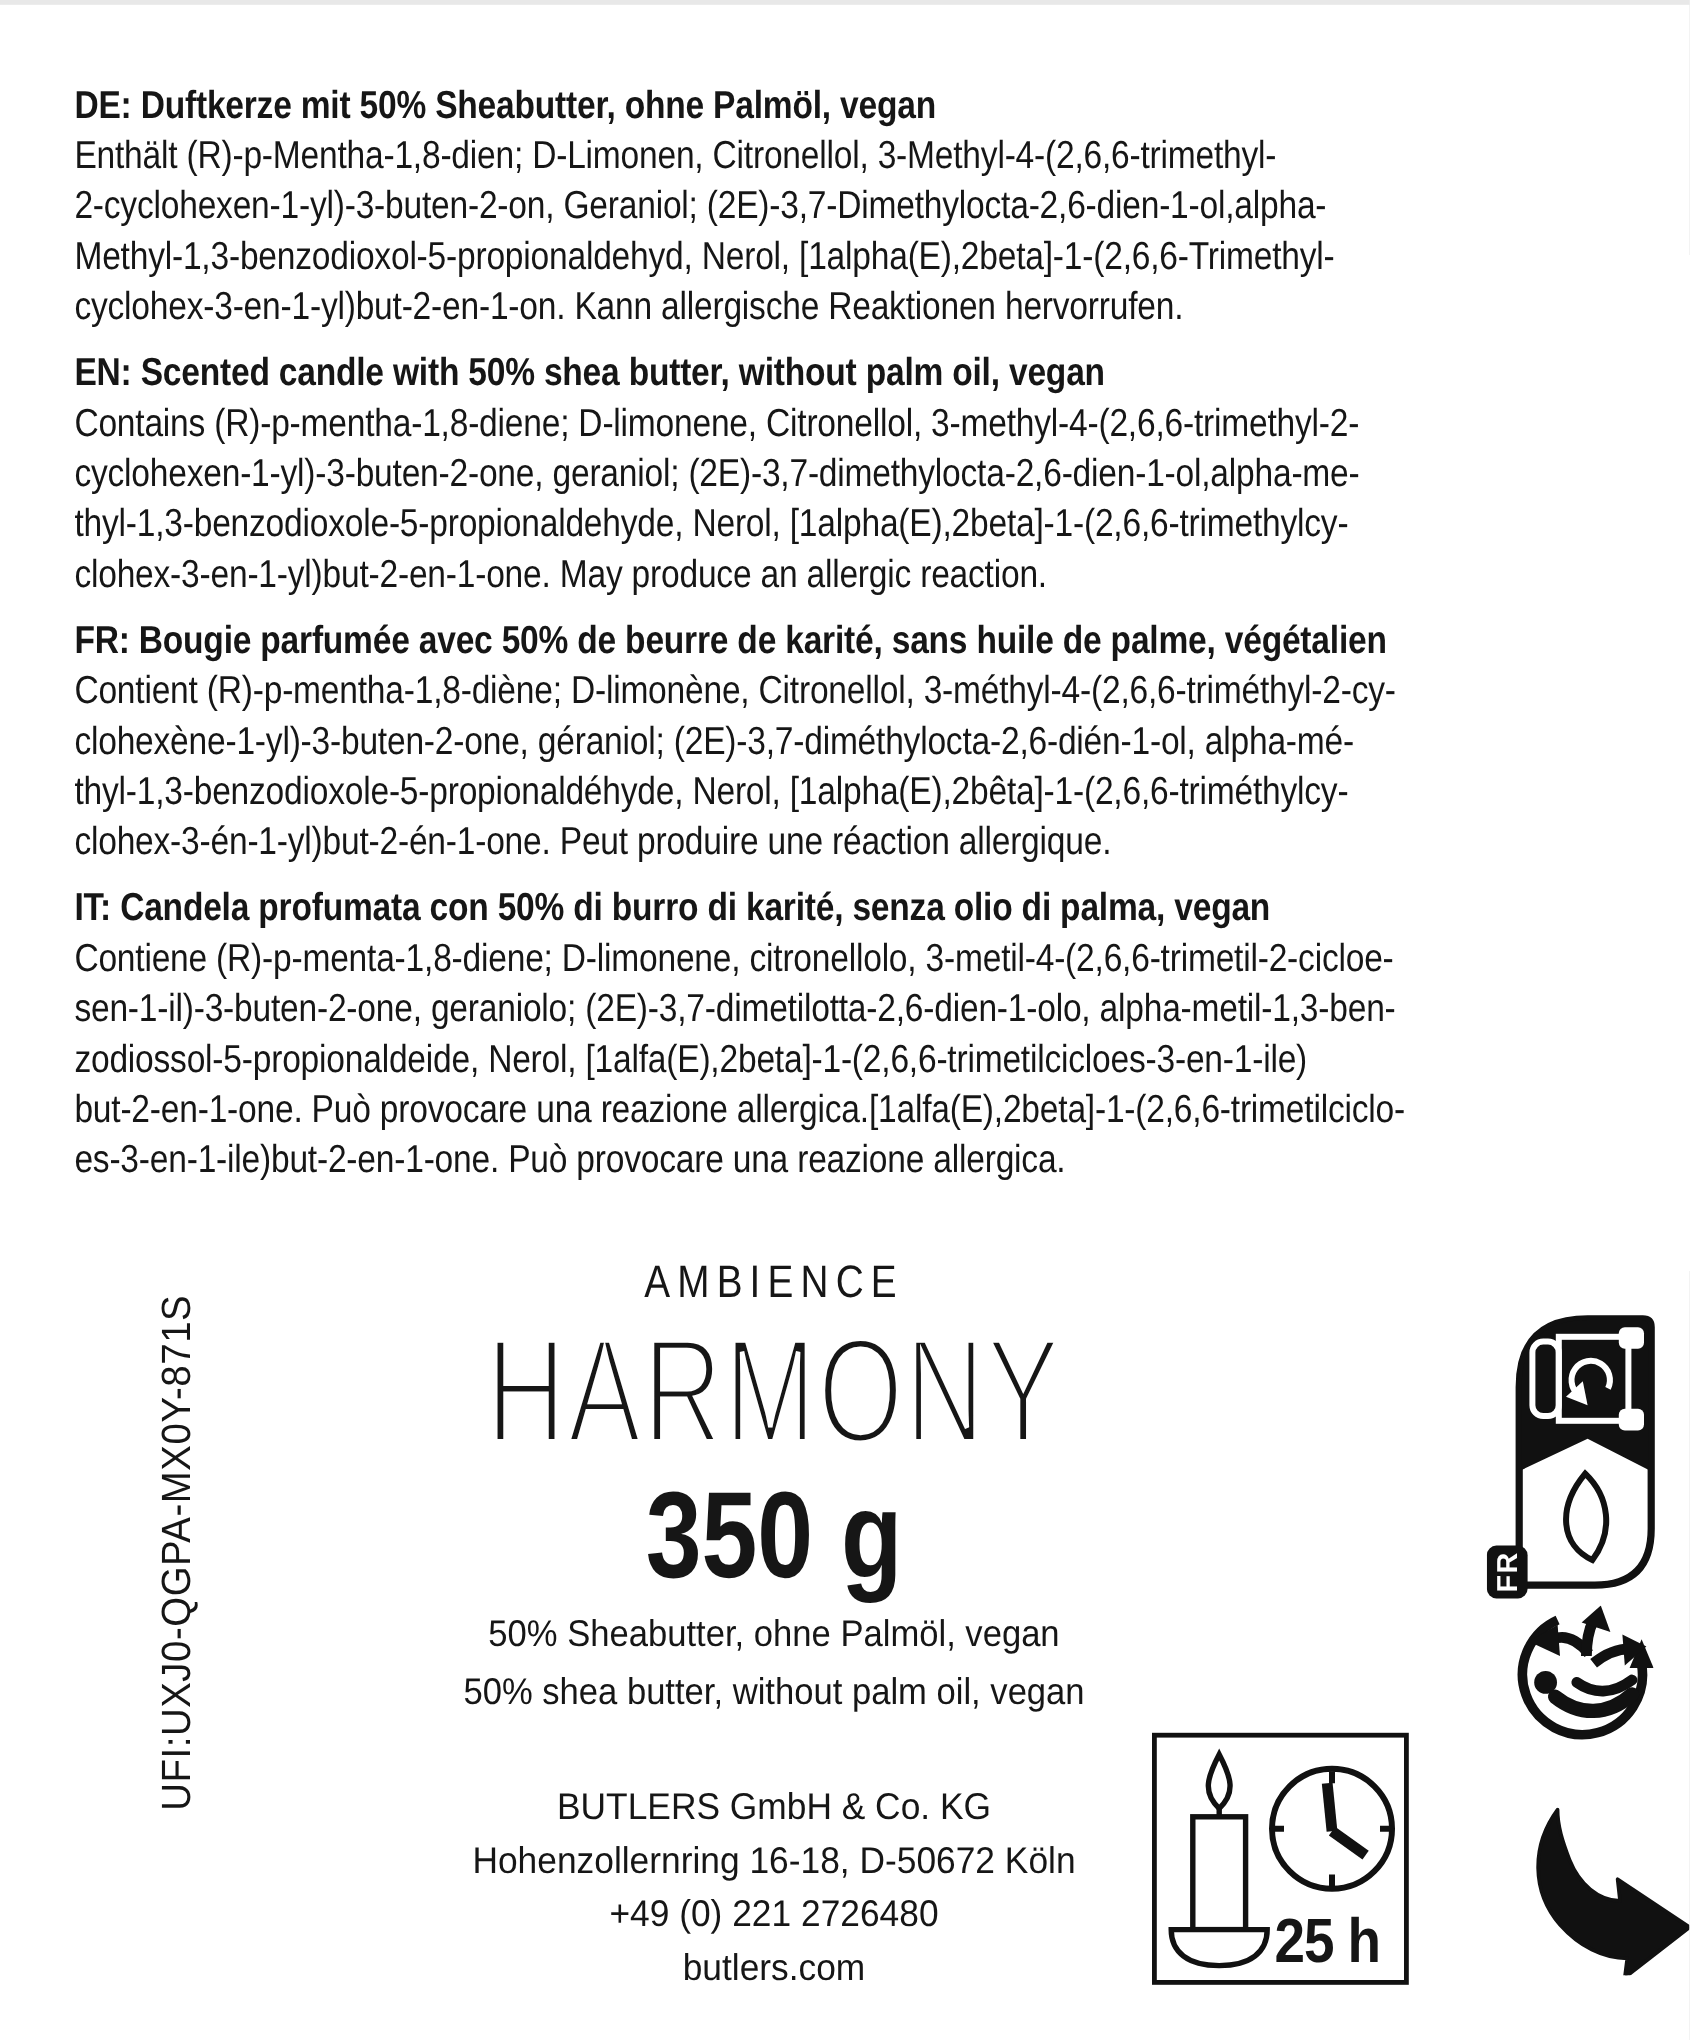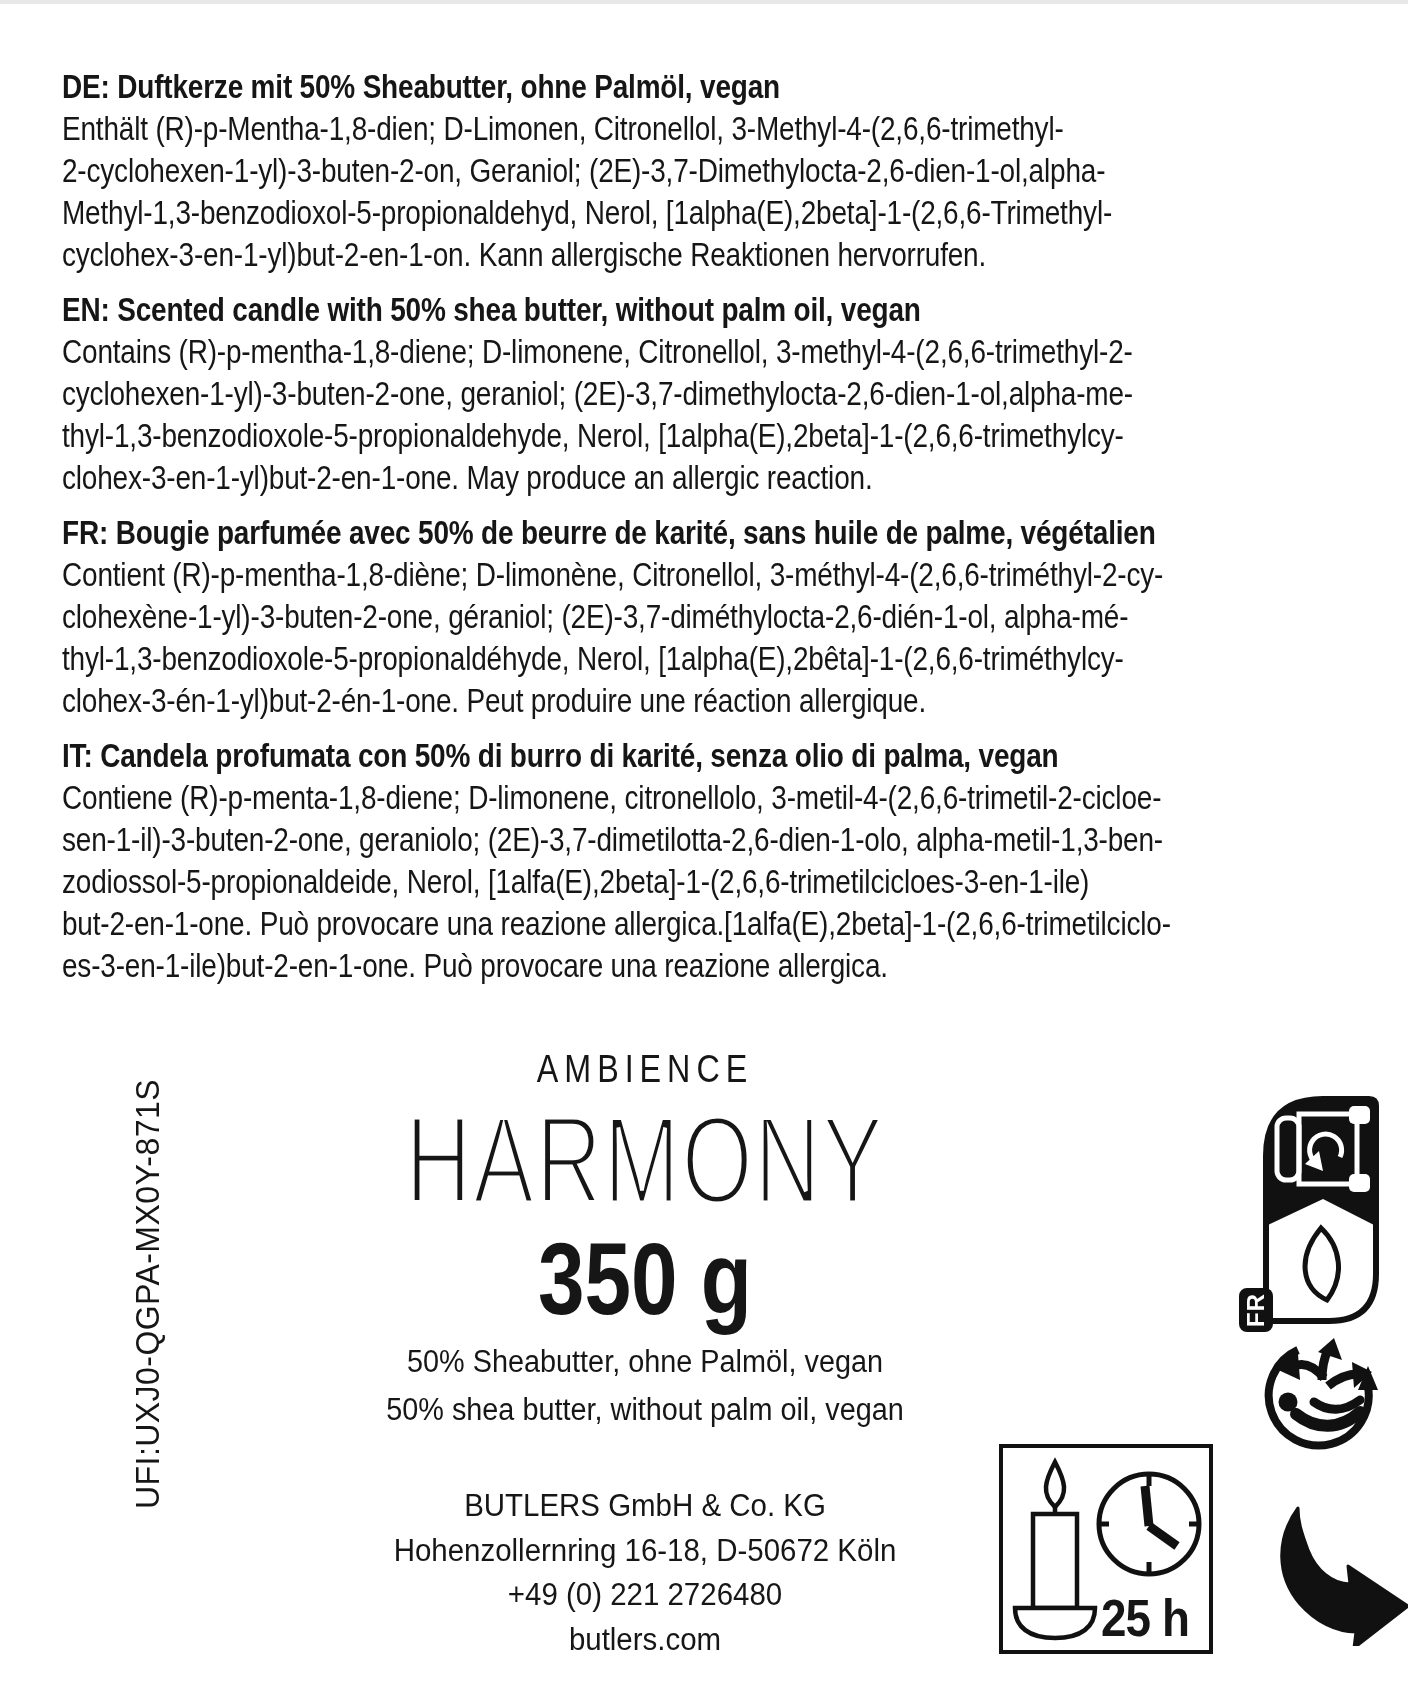--- a/index.html
+++ b/index.html
@@ -23,21 +23,21 @@
   .ambience{top:1044px;font-size:38px;letter-spacing:7px;transform:scaleX(.85);}
   .harmony{top:1094px;font-size:124px;line-height:1;transform:scaleX(.74);
            -webkit-text-stroke:5px #ffffff;letter-spacing:2px;}
   .weight{top:1224px;font-size:102px;font-weight:bold;line-height:1;transform:scaleX(.82);}
   .sub{font-size:31px;transform:scaleX(.93);}
   .sub1{top:1340px;}
   .sub2{top:1388px;}
   .company{top:1480px;font-size:31px;line-height:44.5px;transform:scaleX(.95);}
 
   
-  .burnbox{position:absolute;left:999px;top:1440px;width:214px;height:210px;
+  .burnbox{position:absolute;left:960px;top:1440px;width:214px;height:210px;
            border:4.5px solid #111;box-sizing:border-box;}
   .burn-label{position:absolute;left:98px;top:140px;font-size:52px;font-weight:bold;
               letter-spacing:-1px;transform:scaleX(.88);transform-origin:0 0;white-space:nowrap;}
 
   .icon-abs{position:absolute;}
 </style>
 </head>
 <body>
 
 <div class="page">

